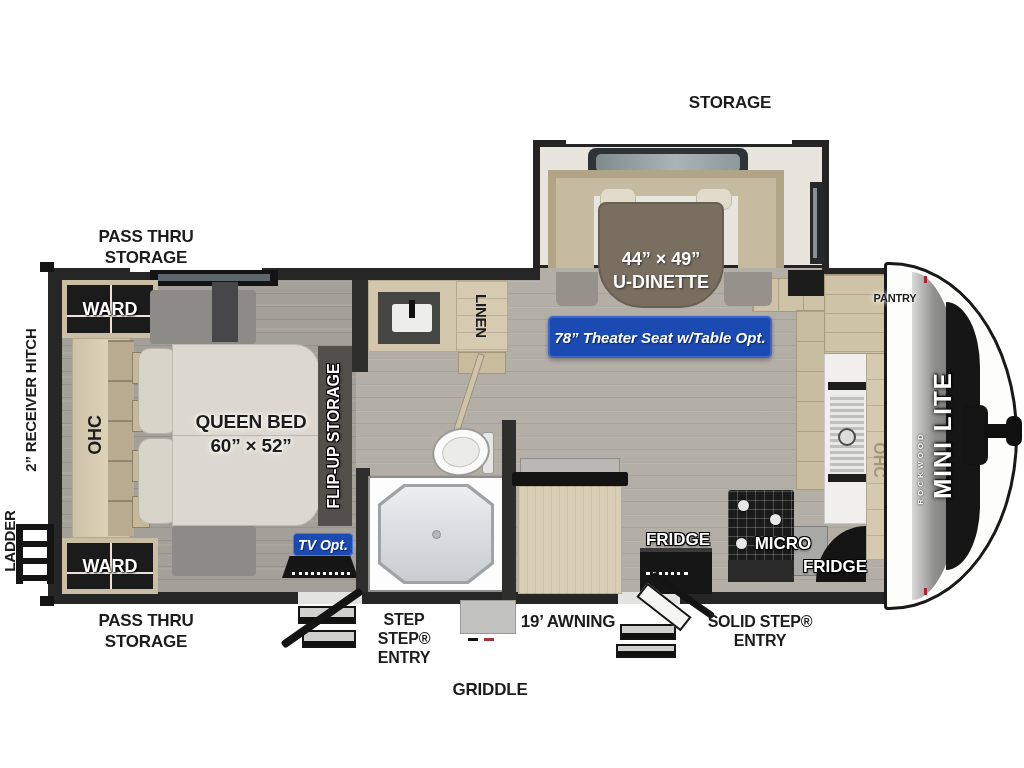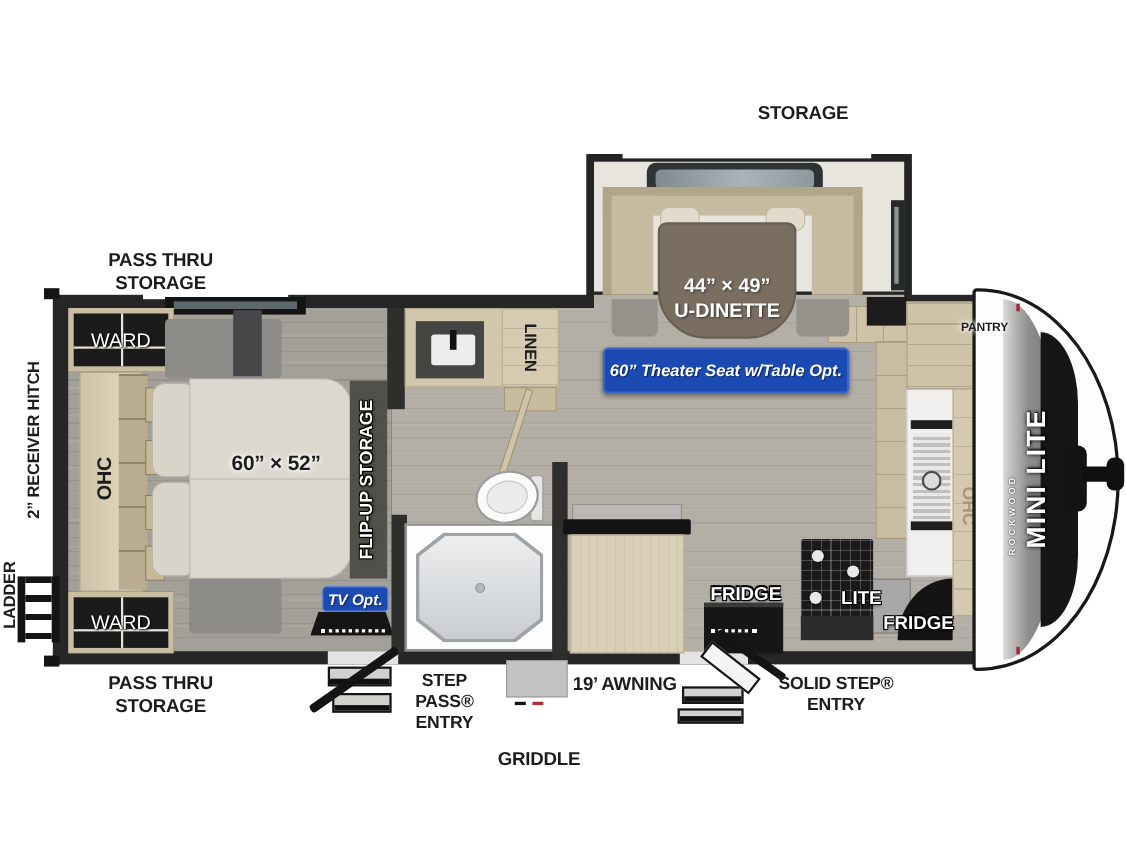--- a/index.html
+++ b/index.html
@@ -31,21 +31,21 @@
     repeating-linear-gradient(180deg,rgba(0,0,0,.08) 0 1px,transparent 1px 13px);}
   .floor-living{left:356px;top:280px;width:532px;height:312px;background-color:#b3afa7;
     background-image:repeating-linear-gradient(180deg,rgba(255,255,255,.08) 0 2px,transparent 2px 26px),
     repeating-linear-gradient(180deg,rgba(0,0,0,.07) 0 1px,transparent 1px 13px);}
   .slide-gap{left:540px;top:268px;width:282px;height:14px;background:#b3afa7;}
   .door-gap{background:#e3e3e1;height:12px;top:592px;}
   .band-bed-top{left:130px;top:267px;width:132px;height:5px;background:#fff;}
   
   .window-bed{left:150px;top:270px;width:128px;height:16px;background:#141414;}
   .window-bed i{position:absolute;left:8px;top:4px;width:112px;height:7px;background:#5d686d;}
-  .ward{background:#1b1b1b;border:5px solid #c9bda2;color:#fff;font-weight:normal;font-size:18px;
+  .ward{background:#1b1b1b;border:5px solid #c9bda2;color:#fff;font-weight:bold;font-size:18px;
         display:flex;align-items:center;justify-content:center;}
   .ward:before{content:"";position:absolute;left:50%;top:0;width:2px;height:100%;background:#e9e4d6;}
   .ward:after{content:"";position:absolute;left:0;top:62%;width:100%;height:2px;background:#e9e4d6;}
   .ward span{position:relative;z-index:2;text-shadow:1px 1px 2px #000;}
   .ohc-strip{left:72px;top:338px;width:58px;height:200px;border:1px solid #b3a88d;
     background:linear-gradient(90deg,#cdc2a8,#ddd2b8 60%,#cfc4aa);}
   .drawer-col{left:108px;top:340px;width:26px;height:196px;background:#b9ac90;
     background-image:repeating-linear-gradient(180deg,rgba(0,0,0,.22) 0 2px,transparent 2px 40px);}
   .drawer-box{width:18px;height:32px;background:#c6b999;border:1px solid #8a7e63;left:132px;}
   .pillow{left:138px;width:40px;height:86px;background:#d8d4ca;border-radius:12px;border:1px solid #b7b3a9;}
@@ -197,20 +197,21 @@
   <div class="abs drawer-box" style="top:450px;"></div>
   <div class="abs drawer-box" style="top:496px;"></div>
   <div class="abs vtext blk" style="left:35px;top:425px;width:120px;height:20px;transform:rotate(-90deg);font-size:18px;">OHC</div>
   <div class="abs bench-gray" style="left:150px;top:290px;width:106px;height:54px;"></div>
   <div class="abs pillar-dark"></div>
   <div class="abs bench-gray" style="left:172px;top:526px;width:84px;height:50px;"></div>
   <div class="abs pillow" style="top:348px;"></div>
   <div class="abs pillow" style="top:438px;"></div>
   <div class="abs mattress"></div>
   <div class="abs bed-text blk halo">
+    <div>QUEEN BED</div>
     <div>60” × 52”</div>
   </div>
   <div class="abs flipup-strip"></div>
   <div class="abs vtext wlabel flipup-label">FLIP-UP STORAGE</div>
   <div class="abs tvopt-badge">
     <span>TV Opt.</span>
     </div>
   <div class="abs tv-shape"></div>
   <div class="abs tv-dots"></div>
 
@@ -239,21 +240,21 @@
   <div class="abs fp-body"></div>
   <div class="abs fridgeL-shape"></div>
   <div class="abs fridge-dots"></div>
   <div class="abs wlabel" style="left:636px;top:530px;width:84px;font-size:17px;">FRIDGE</div>
   <div class="abs micro-shelf"></div>
   <div class="abs stove"></div>
   <div class="abs burner" style="left:738px;top:500px;"></div>
   <div class="abs burner" style="left:770px;top:514px;"></div>
   <div class="abs burner" style="left:736px;top:538px;"></div>
   <div class="abs stove-base"></div>
-  <div class="abs wlabel" style="left:733px;top:534px;width:100px;font-size:17px;">LITE</div>
+  <div class="abs wlabel" style="left:733px;top:534px;width:100px;font-size:17px;">MICRO</div>
   <div class="abs fridgeR-arc"></div>
   <div class="abs wlabel" style="left:785px;top:557px;width:100px;font-size:17px;">FRIDGE</div>
   <div class="abs kitchen-uppers"></div>
   <div class="abs kitchen-base"></div>
   <div class="abs counter"></div>
   <div class="abs counter-dark" style="top:382px;"></div>
   <div class="abs sink-mat"></div>
   <div class="abs sink-bowl"></div>
   <div class="abs counter-dark" style="top:474px;"></div>
   <div class="abs ohc-kitchen-strip"></div>
@@ -261,21 +262,21 @@
   <div class="abs top-dark-vent"></div>
   <div class="abs pantry-cab"></div>
 
   <div class="abs cushion" style="left:556px;width:42px;"></div>
   <div class="abs cushion" style="left:724px;width:48px;"></div>
   <div class="abs dinette-table">
     <div>44” × 49”</div>
     <div>U-DINETTE</div>
   </div>
   <div class="abs banner">
-    <div>60” Theater Seat w/Table Opt.</div>
+    <div>78” Theater Seat w/Table Opt.</div>
   </div>
 
   <div class="abs front-cap"></div>
   <div class="abs cap-stripe"></div>
   <div class="abs cap-black"></div>
   <div class="abs vtext brand-rockwood">ROCKWOOD</div>
   <div class="abs vtext brand-model">MINI LITE</div>
   <div class="abs jack-mount"></div>
   <div class="abs jack-arm"></div>
   <div class="abs jack-knob"></div>
@@ -312,21 +313,21 @@
     <div>STORAGE</div>
   </div>
   <div class="abs vtext blk" style="left:-55px;top:390px;width:170px;height:20px;transform:rotate(-90deg);font-size:15px;">2” RECEIVER HITCH</div>
   <div class="abs vtext blk" style="left:-31px;top:531px;width:80px;height:20px;transform:rotate(-90deg);font-size:15px;">LADDER</div>
   <div class="abs blk" style="left:70px;top:610px;width:152px;font-size:17px;line-height:21px;">
     <div>PASS THRU</div>
     <div>STORAGE</div>
   </div>
   <div class="abs blk" style="left:362px;top:610px;width:84px;font-size:16px;line-height:19px;">
     <div>STEP</div>
-    <div>PASS®</div>
+    <div>STEP®</div>
     <div>ENTRY</div>
   </div>
   <div class="abs blk" style="left:445px;top:640px;width:90px;font-size:17px;margin-top:40px;">GRIDDLE</div>
   <div class="abs blk" style="left:512px;top:612px;width:112px;font-size:17px;">19’ AWNING</div>
   <div class="abs blk" style="left:700px;top:612px;width:120px;font-size:16px;line-height:19px;">
     <div>SOLID STEP®</div>
     <div>ENTRY</div>
   </div>
   <div class="abs blk halo" style="left:852px;top:292px;width:86px;font-size:11px;z-index:50;">PANTRY</div>
 

